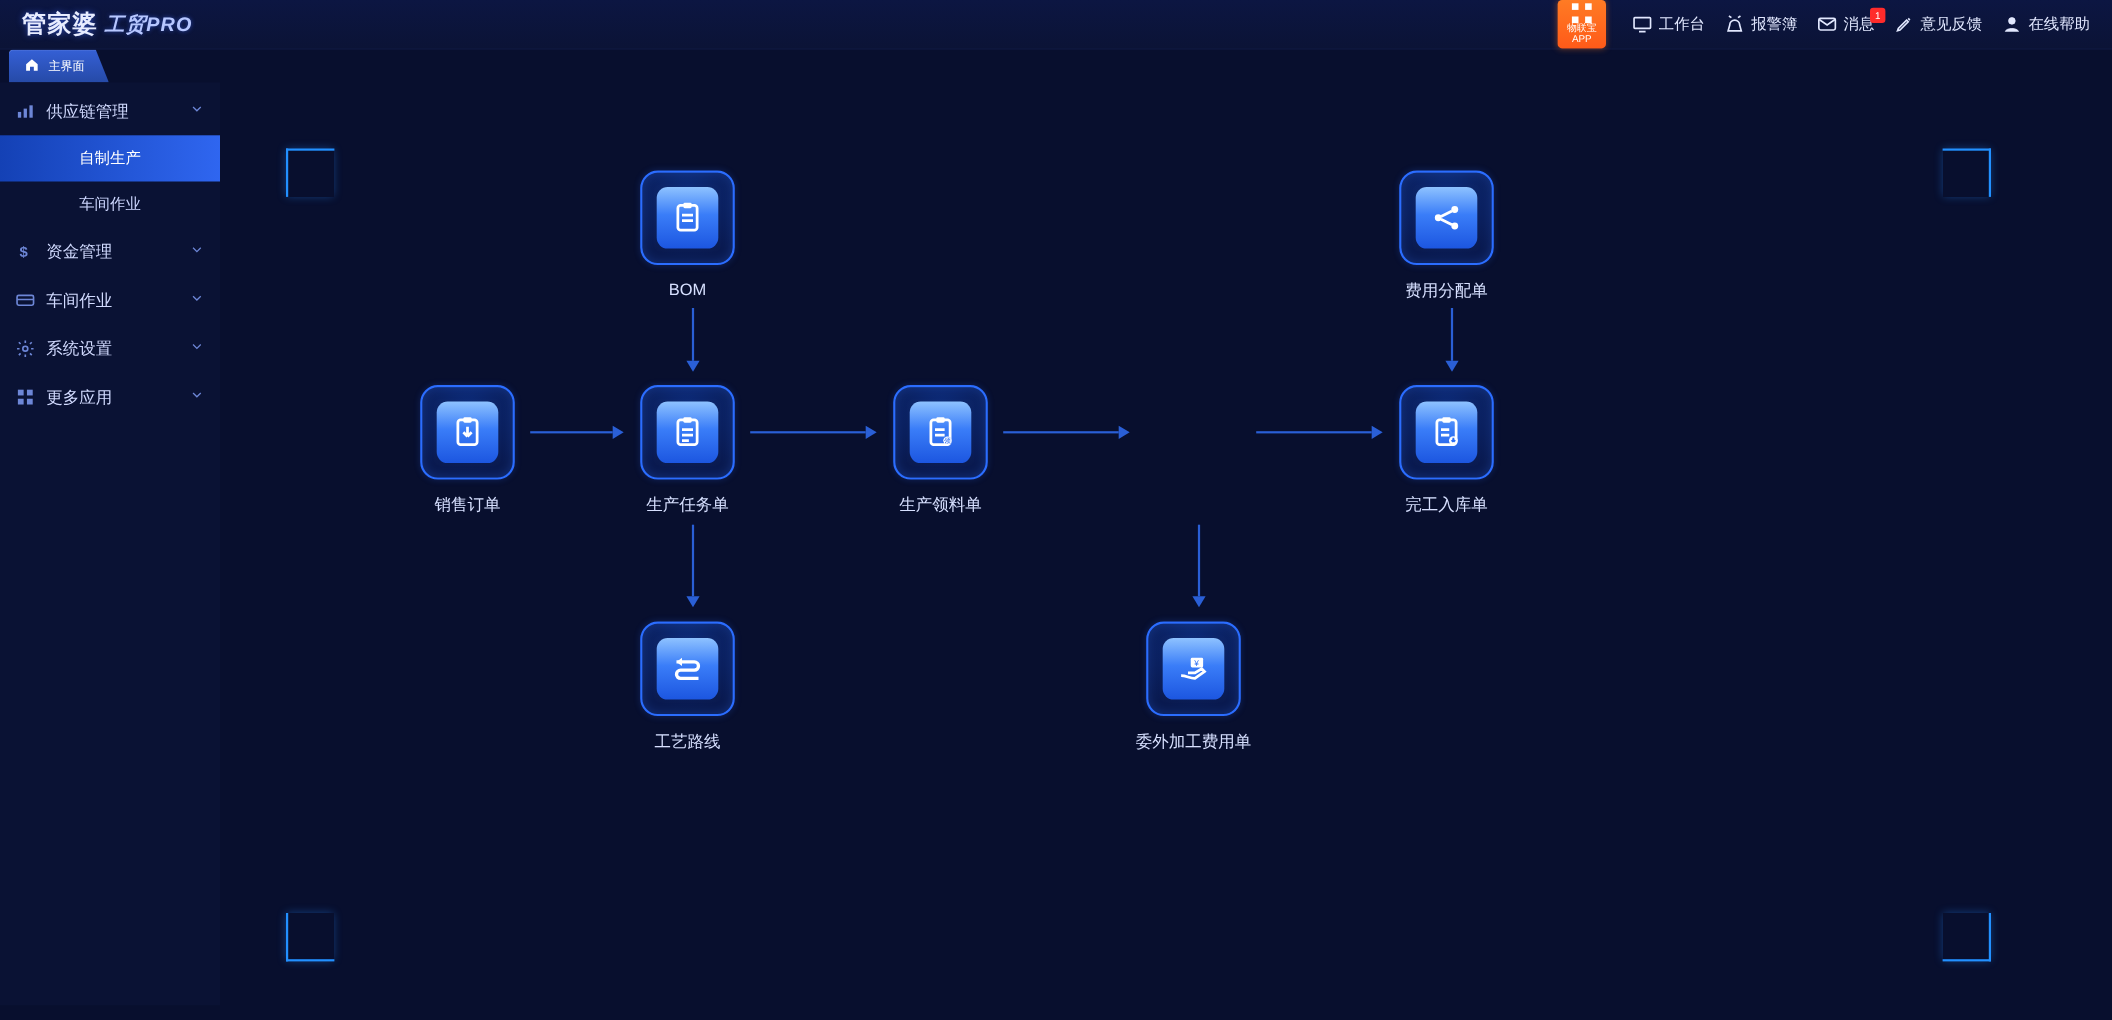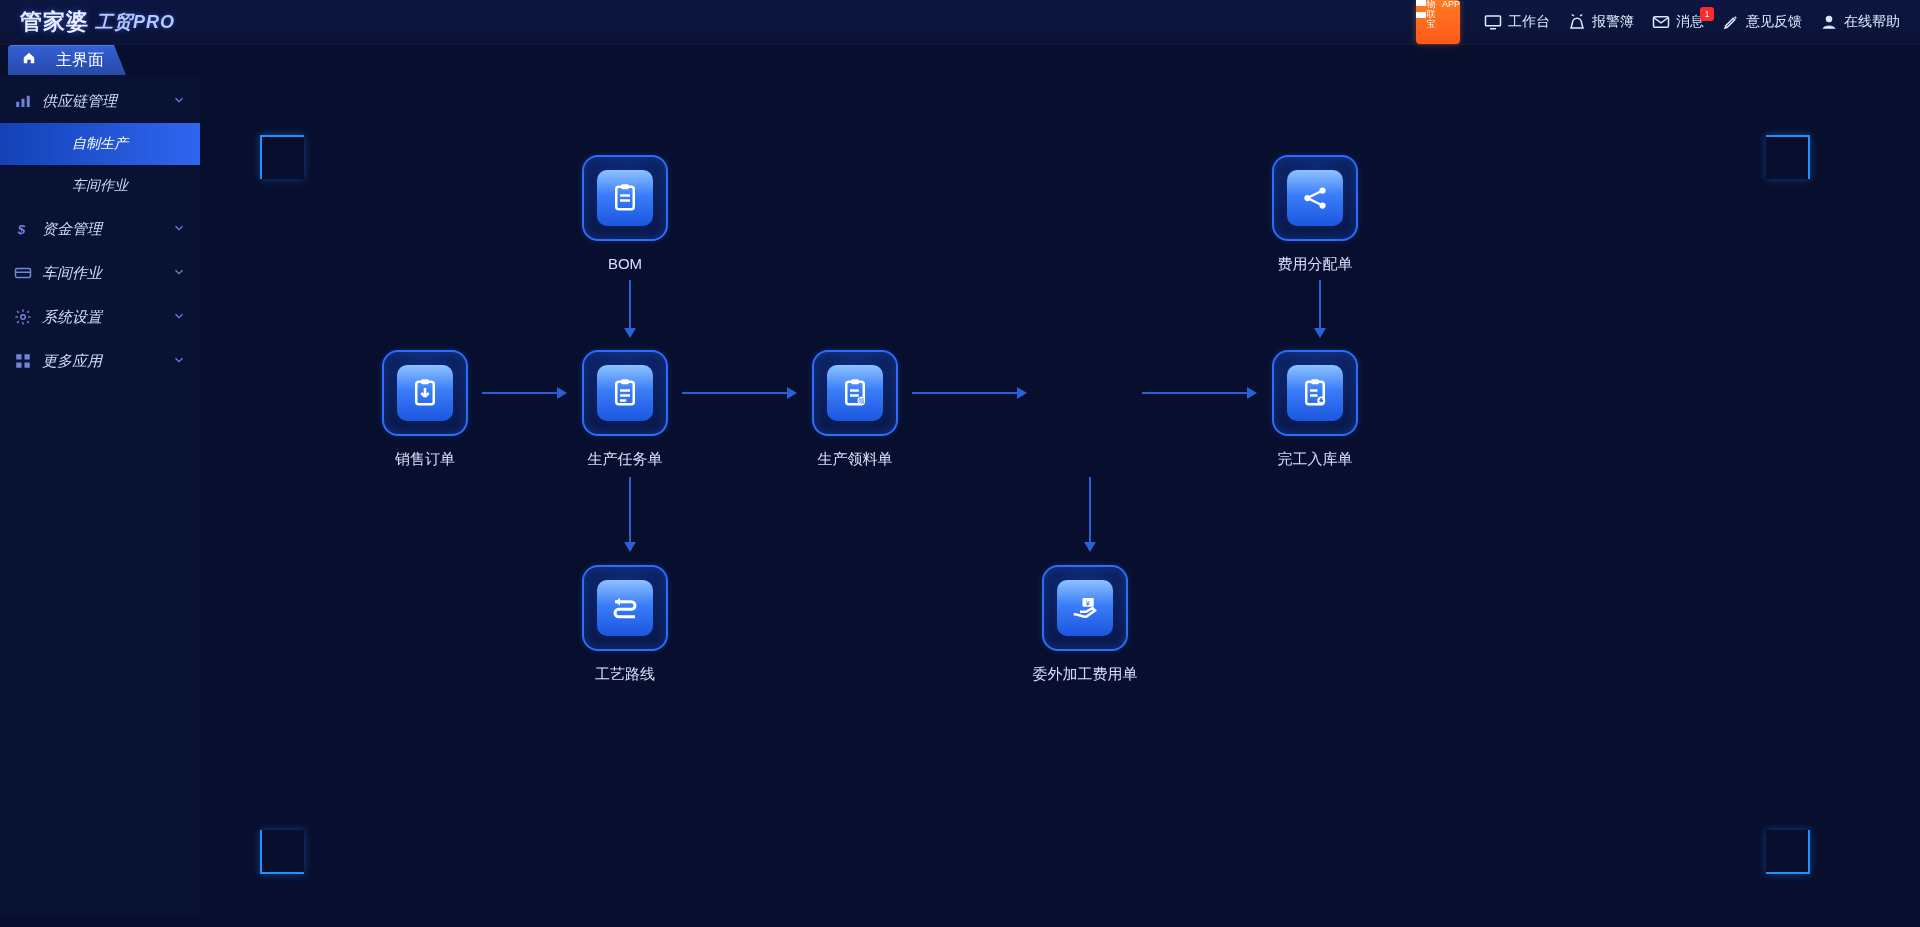--- a/index.html
+++ b/index.html
@@ -39,22 +39,22 @@
   .header-right {
     margin-left: auto;
     display: flex;
     align-items: center;
     gap: 18px;
   }
   .app-badge {
     background: linear-gradient(180deg,#ff7b24,#ff5a19);
     width: 44px; height: 44px;
     border-radius: 4px;
-    display: flex; flex-direction: row;
-    align-items: flex-start; justify-content: center;
+    display: flex; flex-direction: column;
+    align-items: center; justify-content: center;
     color: #fff;
     font-size: 9px;
     line-height: 1.1;
     margin-right: 6px;
     box-shadow: 0 0 6px rgba(255,120,30,0.4);
     margin-left: 41px;
   }
   .app-badge .qr {
     width: 18px; height: 18px;
     background:
@@ -89,41 +89,40 @@
     height: 30px;
     display:flex;
     align-items: flex-end;
     padding-left: 8px;
   }
   .tab {
     background: linear-gradient(180deg,#3560d6,#264aa7);
     height: 30px;
     padding: 0 22px 0 14px;
     display:flex; align-items:center;
-    gap:20px;
+    gap:8px;
     color:#fff;
-    font-size:16px;
+    font-size:11px;
     border-radius: 4px 10px 0 0;
     clip-path: polygon(0 0, calc(100% - 12px) 0, 100% 100%, 0 100%);
     box-shadow: inset 0 1px 0 rgba(255,255,255,0.15);
   }
   .tab .home-ico svg { fill:#fff; }
 
   
   .layout {
     display:flex;
     height: calc(100% - 88px);
   }
   .sidebar {
     width: 200px;
     background: #0a1234;
     display:flex;
     flex-direction: column;
     padding-top: 4px;
-    font-style: italic;
   }
   .nav-group {
     display:flex; align-items:center;
     height: 44px;
     padding: 0 14px;
     color:#d2dbff;
     cursor:pointer;
     gap:10px;
     font-size:15px;
   }

